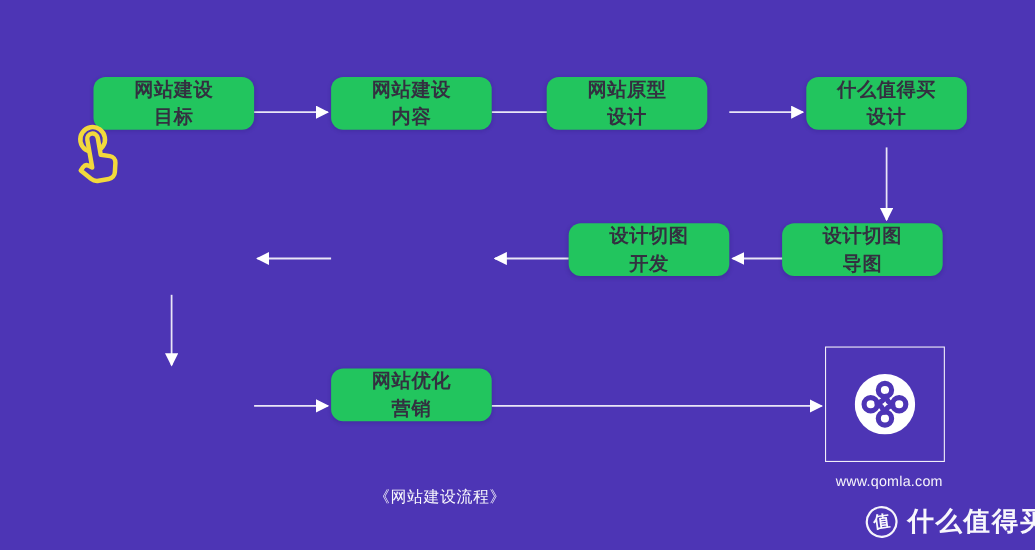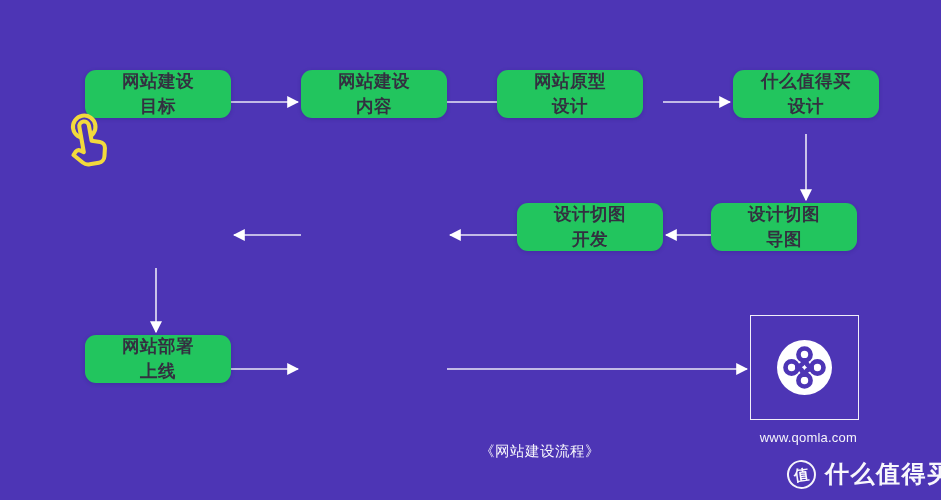--- a/index.html
+++ b/index.html
@@ -22,21 +22,21 @@
   .logo-box{
     position:absolute;left:750px;top:315px;width:107px;height:103px;
     border:1.5px solid rgba(255,255,255,.92);
     display:flex;align-items:center;justify-content:center;
   }
   .logo-url{
     position:absolute;left:750px;top:430px;width:107px;text-align:right;
     color:rgba(255,255,255,.95);font-size:13px;letter-spacing:.2px;
   }
   .caption{
-    position:absolute;left:340px;top:442px;width:260px;text-align:right;
+    position:absolute;left:340px;top:442px;width:260px;text-align:left;
     color:rgba(255,255,255,.96);font-size:14.5px;letter-spacing:.5px;
   }
   .tap-icon{position:absolute;left:66px;top:111px;width:48px;height:60px;}
   .watermark{
     position:absolute;left:787px;top:457px;height:34px;
     display:flex;align-items:center;gap:9px;
   }
   .wm-circle{
     width:25px;height:25px;border:2.5px solid rgba(255,255,255,.95);
     border-radius:50%;display:flex;align-items:center;justify-content:center;
@@ -92,23 +92,23 @@
 
   <div class="node" style="left:517px;top:203px">
     <div class="nl">设计切图</div>
     <div class="nl">开发</div>
   </div>
   <div class="node" style="left:711px;top:203px">
     <div class="nl">设计切图</div>
     <div class="nl">导图</div>
   </div>
 
-  <div class="node" style="left:85px;top:335px">
-    <div class="nl">网站部署</div>
-    <div class="nl">上线</div>
+  <div class="node" style="left:301px;top:335px">
+    <div class="nl">网站优化</div>
+    <div class="nl">营销</div>
   </div>
 
   <div class="tap-icon">
     <svg viewBox="0 0 44 56" width="48" height="60" style="transform:rotate(-10deg)">
       <g stroke="#f2d93c" stroke-width="3.8" fill="none" stroke-linecap="round" stroke-linejoin="round">
         <circle cx="19" cy="14" r="10.5"></circle>
         <path d="M14.5 13.5 a4.5 4.5 0 0 1 9 0 V28 l7.5 2.5 a5.5 5.5 0 0 1 3.6 6.3 l-1.8 7.6 a6.3 6.3 0 0 1 -6.2 5 h-8.6 a8.3 8.3 0 0 1 -6.2 -2.8 l-7.3 -8.4 2.5 -2.6 a3.8 3.8 0 0 1 4.8 -0.3 l2.7 2 V13.5 Z" fill="#4d35b5"></path>
       </g>
     </svg>
   </div>

